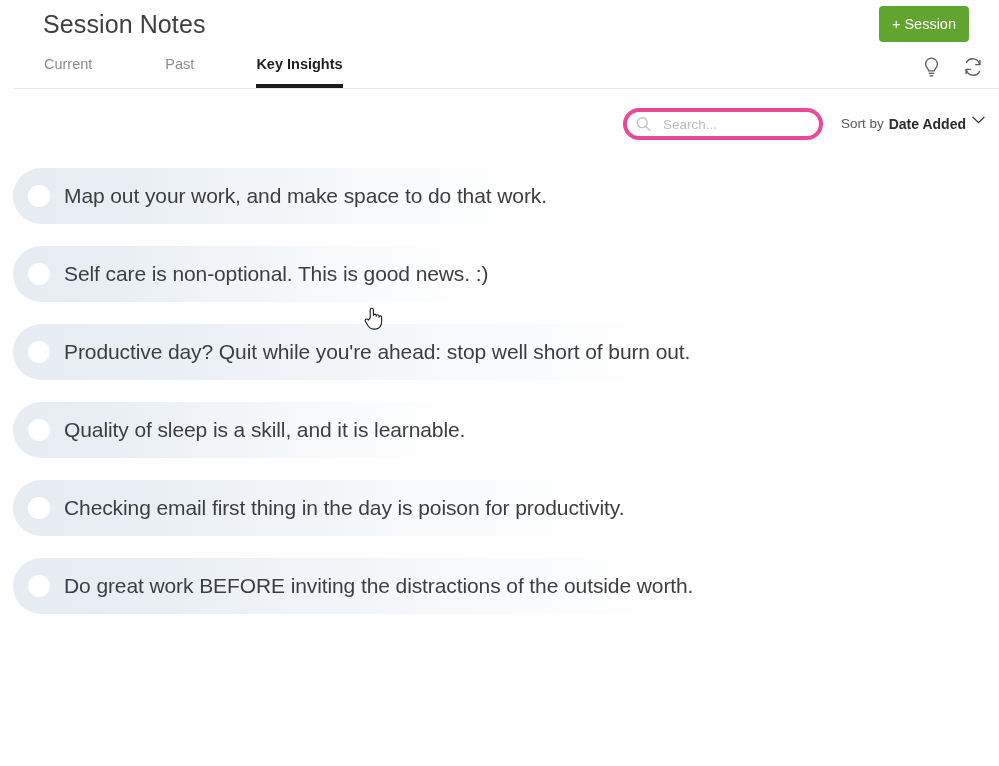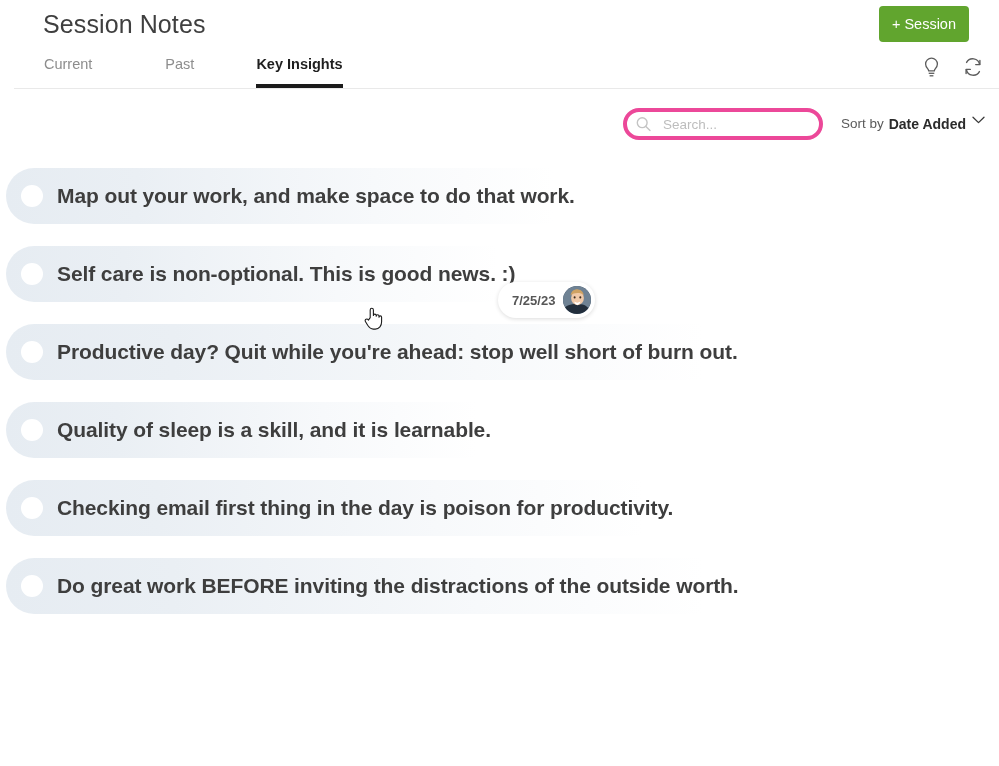--- a/index.html
+++ b/index.html
@@ -193,21 +193,21 @@
     flex: 0 0 22px;
     margin-right: 14px;
     cursor: pointer;
   }
   .insight-text {
     font-size: 21px;
     color: #3e3e3e;
     white-space: nowrap;
     letter-spacing: -0.1px;
   }
-  .insight-row.indented { padding-left: 6px; font-weight: bold; }
+  .insight-row.indented { padding-left: 13px; }
 
   
   .meta-badge {
     position: absolute;
     left: 498px;
     top: 36px;
     height: 36px;
     background: #ffffff;
     border-radius: 18px;
     display: flex;
@@ -304,41 +304,20 @@
       <div class="insight-bullet"></div>
       <div class="insight-text">Map out your work, and make space to do that work.</div>
     </div>
   </div>
 
   <div class="insight-row indented">
     <div class="insight-pill">
       <div class="insight-bullet"></div>
       <div class="insight-text">Self care is non-optional. This is good news. :)</div>
     </div>
-    <div class="meta-badge">
-      <span class="meta-date">7/25/23</span>
-      <span class="avatar">
-        <svg width="28" height="28" viewBox="0 0 28 28" aria-hidden="true">
-          <defs>
-            <clipPath id="avclip">
-                <circle cx="14" cy="14" r="14"></circle>
-              </clipPath>
-          </defs>
-          <g clip-path="url(#avclip)">
-            <rect width="28" height="28" fill="#6f8294"></rect>
-            <path d="M-2 28c2-7 7-10 16-10s12 3 14 10z" fill="#222e3c"></path>
-            <ellipse cx="14.5" cy="12" rx="6.4" ry="7.2" fill="#f0c9a8"></ellipse>
-            <path d="M7.6 9.4c.6-4.4 4-6.4 7.6-6 3 .4 5.2 2.6 5.6 5.8-1.6-1.6-3.6-2.2-6.4-2.2-2.6 0-4.8.8-6.8 2.4z" fill="#cfa263"></path>
-            <path d="M11.2 15.6c1.6 1.5 4.4 1.5 6.2 0-.5 2.2-1.8 3.3-3.1 3.3s-2.6-1.1-3.1-3.3z" fill="#ffffff"></path>
-            <ellipse cx="11.6" cy="11.4" rx="1" ry="1.1" fill="#3d2b1d"></ellipse>
-            <ellipse cx="17.3" cy="11.4" rx="1" ry="1.1" fill="#3d2b1d"></ellipse>
-          </g>
-        </svg>
-      </span>
-    </div>
   </div>
 
 
   <div class="insight-row indented">
     <div class="insight-pill">
       <div class="insight-bullet"></div>
       <div class="insight-text">Productive day? Quit while you're ahead: stop well short of burn out.</div>
     </div>
   </div>
 

